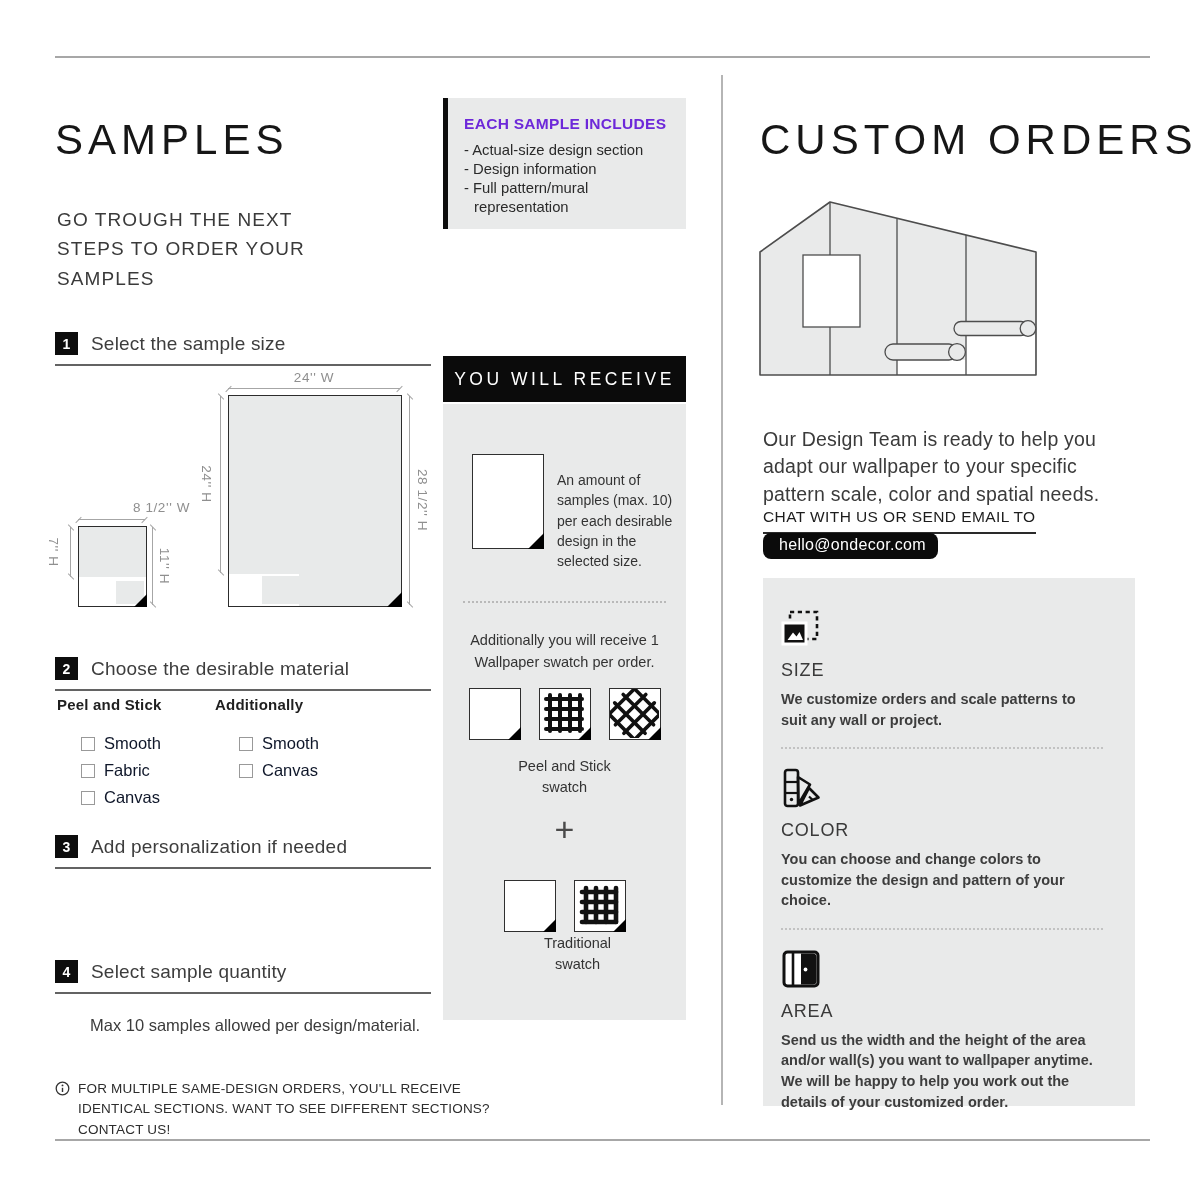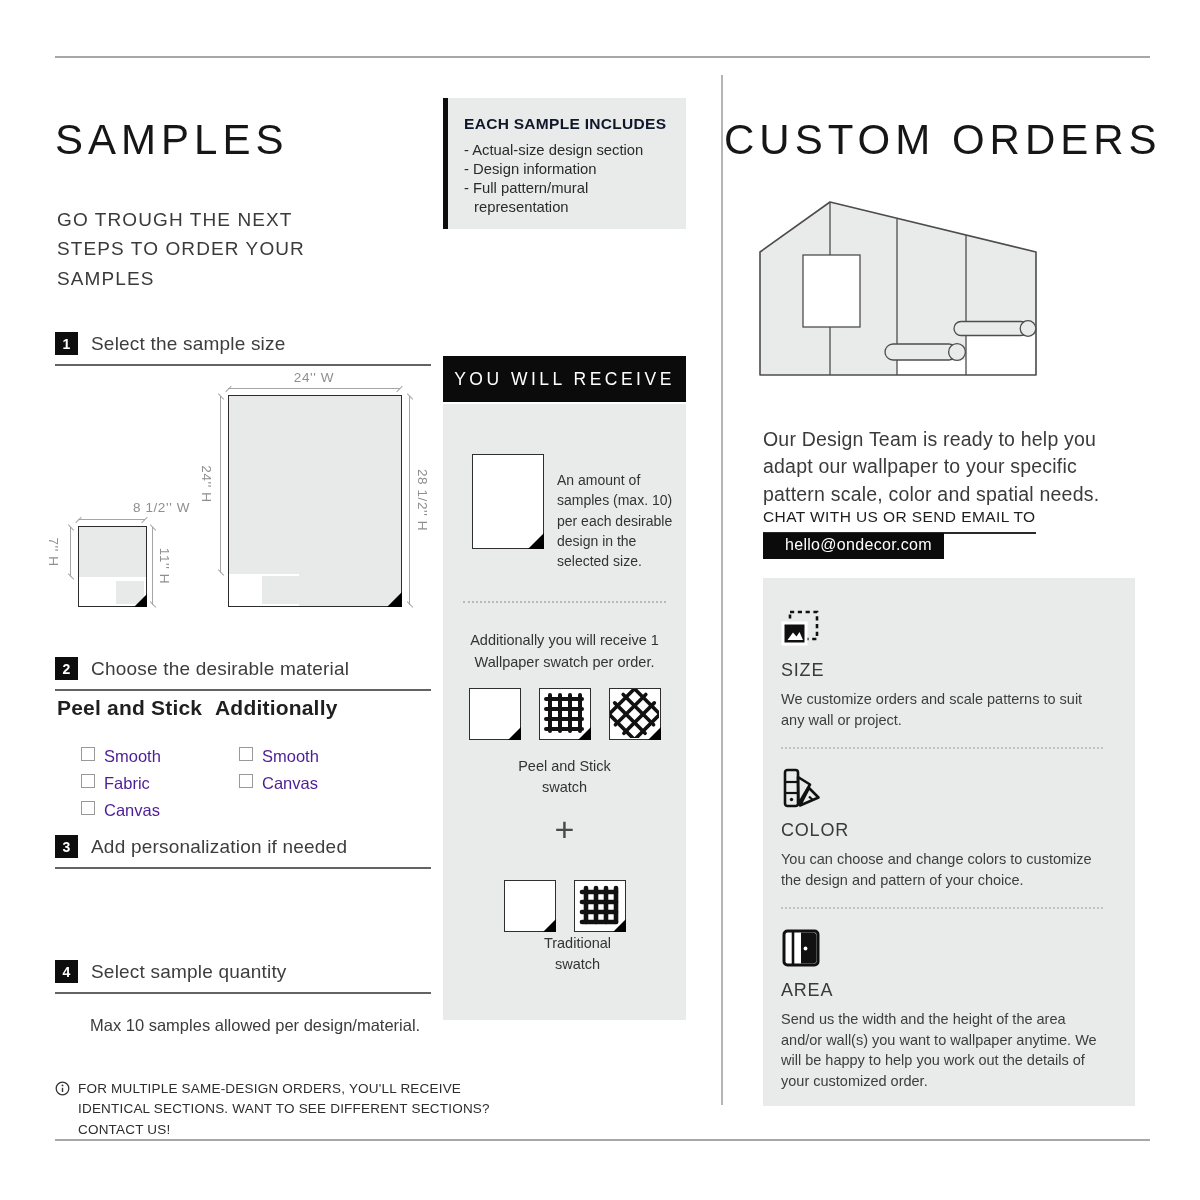--- a/index.html
+++ b/index.html
@@ -7,21 +7,21 @@
         font-family:"Liberation Sans", sans-serif;color:#3d3d3d;}
 
   
   .hrule{position:absolute;left:55px;width:1095px;height:2px;background:#a7a7a7;}
   .hrule.top{top:56px;} .hrule.bottom{top:1139px;}
   .vrule{position:absolute;left:721px;top:75px;width:2px;height:1030px;background:#b5b5b5;}
 
   
   .big-title{position:absolute;font-size:42px;font-weight:500;letter-spacing:5px;color:#161616;white-space:nowrap;}
   #samples-title{left:55px;top:88px;}
-  #custom-title{left:724px;top:88px;}
+  #custom-title{left:760px;top:88px;}
   .subtitle{position:absolute;left:57px;top:186px;width:305px;font-size:19px;letter-spacing:1.1px;
             line-height:1.55;color:#3a3a3a;}
 
   
   .step{position:absolute;left:55px;width:376px;display:flex;align-items:center;gap:13px;
         padding-bottom:9px;border-bottom:2px solid #636363;}
   .step-num{width:23px;height:23px;background:#0d0d0d;color:#ffffff;font-size:14px;font-weight:bold;
             display:flex;align-items:center;justify-content:center;flex:0 0 auto;}
   .step-title{font-size:19px;color:#3d3d3d;letter-spacing:0.2px;white-space:nowrap;}
   #step1{top:332px;} #step2{top:657px;} #step3{top:835px;} #step4{top:960px;}
@@ -47,33 +47,33 @@
   .dimv{position:absolute;width:1px;background:#a6a6a6;}
   .dimv::before,.dimv::after{content:"";position:absolute;left:-3.5px;width:8px;height:1px;background:#a6a6a6;transform:rotate(45deg);}
   .dimv::before{top:0;} .dimv::after{bottom:0;}
   .dimlab{position:absolute;font-size:13.5px;color:#8f8f8f;letter-spacing:0.6px;white-space:nowrap;}
   .dimlab.h{text-align:center;}
   .dimlab.v{writing-mode:vertical-rl;transform:translateY(-50%);}
 
   
   .mat-col{position:absolute;top:696px;}
   #mat-peel{left:57px;} #mat-trad{left:215px;}
-  .mat-title{font-size:21px;font-weight:700;color:#1f1f1f;letter-spacing:0.2px;margin-bottom:27px;}
-  .mat-opt{display:flex;gap:9px;margin-bottom:8px;font-size:16.5px;color:#4c1d95;padding-left:24px;}
+  .mat-title{font-size:15px;font-weight:700;color:#1f1f1f;letter-spacing:0.2px;margin-bottom:21px;}
+  .mat-opt{display:flex;align-items:center;gap:9px;margin-bottom:8px;font-size:16.5px;color:#0f172a;padding-left:24px;}
   .cb{width:12px;height:12px;border:1.5px solid #999999;background:#ffffff;flex:0 0 auto;cursor:pointer;}
 
   
   .footnote{position:absolute;left:55px;top:1079px;width:478px;display:flex;gap:8px;
             font-size:13.5px;line-height:1.5;color:#2d2d2d;letter-spacing:0.2px;}
   .footnote svg{flex:0 0 auto;margin-top:2px;}
 
   
   .includes-box{position:absolute;left:443px;top:98px;width:243px;height:131px;box-sizing:border-box;
                 background:#e9eaea;border-left:5px solid #0d0d0d;padding:17px 11px 12px 16px;}
-  .inc-title{font-size:15.5px;font-weight:700;letter-spacing:0.3px;color:#0f172a;margin-bottom:8px;}
+  .inc-title{font-size:15.5px;font-weight:700;letter-spacing:0.3px;color:#6d28d9;margin-bottom:8px;}
   .inc-item{font-size:14.8px;line-height:1.28;color:#2a2a2a;padding-left:10px;text-indent:-10px;}
   .inc-item::before{content:"- ";}
 
   .rcv-head{position:absolute;left:443px;top:356px;width:243px;height:46px;background:#0b0b0b;color:#ffffff;
             display:flex;align-items:center;justify-content:center;font-size:17.5px;letter-spacing:3.5px;white-space:nowrap;}
   .rcv-panel{position:absolute;left:443px;top:404px;width:243px;height:616px;background:#e9eaea;}
   .sheet{position:absolute;left:29px;top:50px;width:70px;height:93px;background:#ffffff;border:1.5px solid #2f2f2f;}
   .sheet .fold{border-bottom-width:16px;border-left-width:16px;}
   .rcv-text1{position:absolute;left:114px;top:66px;width:126px;font-size:14px;line-height:1.45;color:#333333;}
   .dotted{border-top:2px dotted #b9b9b9;}
@@ -87,26 +87,26 @@
   .rcv-cap.c1{top:352px;} .rcv-cap.c2{top:529px;margin-left:26px;}
   .plus{position:absolute;left:0;right:0;top:406px;text-align:center;font-size:34px;font-weight:300;color:#4a4a4a;}
 
   
   .house{position:absolute;left:758px;top:197px;}
   .intro{position:absolute;left:763px;top:406px;width:378px;font-size:19.5px;line-height:1.43;
          letter-spacing:0.2px;color:#3b3b3b;}
   .chat-label{position:absolute;left:763px;top:508px;font-size:15.5px;letter-spacing:0.4px;color:#1d1d1d;
               border-bottom:2px solid #2a2a2a;padding-bottom:6px;white-space:nowrap;}
   .email-badge{position:absolute;left:763px;top:533px;background:#0b0b0b;color:#ffffff;font-size:16px;
-               padding:3px 12px 5px 22px;letter-spacing:0.3px;cursor:pointer;white-space:nowrap;}
+               padding:3px 12px 5px 16px;letter-spacing:0.3px;cursor:pointer;white-space:nowrap;border-radius:8px;}
   .features{position:absolute;left:763px;top:578px;width:372px;height:528px;background:#e9eaea;
             box-sizing:border-box;padding:30px 16px 0 18px;}
   .feat-icon{display:block;margin-bottom:12px;}
   .feat-title{font-size:18px;letter-spacing:0.8px;color:#3a3a3a;margin-bottom:8px;}
-  .feat-text{font-size:14.5px;line-height:1.42;color:#3d3d3d;width:322px;}
+  .feat-text{font-size:14.5px;line-height:1.42;color:#3d3d3d;width:322px;font-weight:bold;}
   .feat-sep{border-top:2px dotted #c2c2c2;margin:17px 0 19px 0;width:322px;}
 </style>
 </head>
 <body>
 
 <div class="page">
 
   <div class="hrule top"></div>
   <div class="hrule bottom"></div>
   <div class="vrule"></div>

